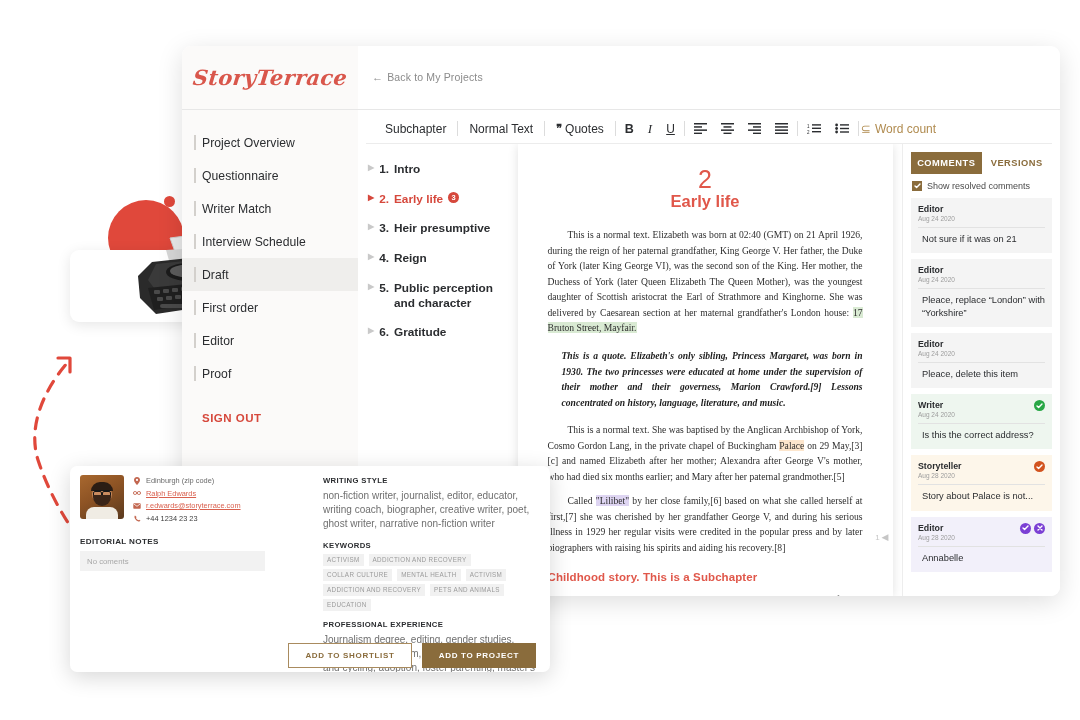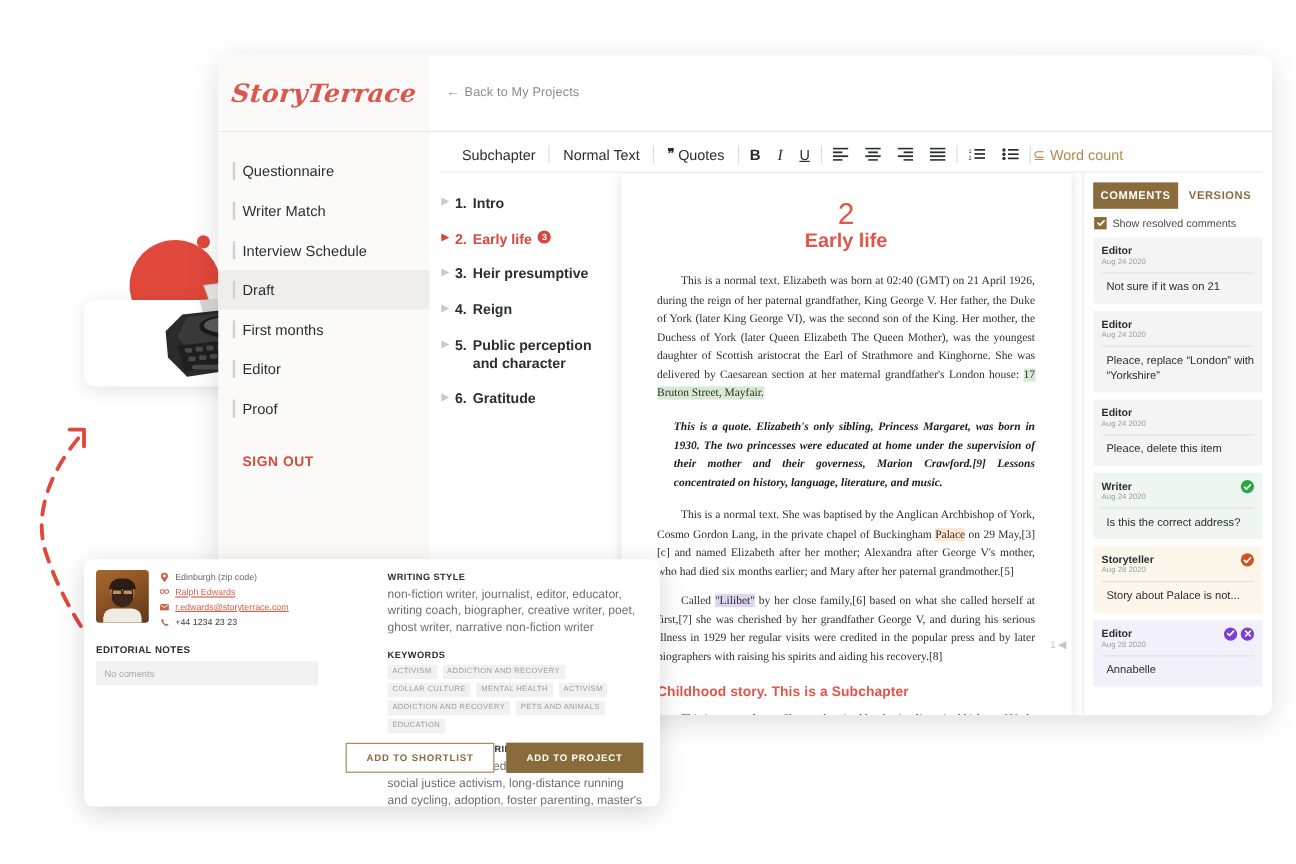--- a/index.html
+++ b/index.html
@@ -246,21 +246,21 @@
     font-size: 7.7px; font-weight: 700; color: #2b2d30;
     letter-spacing: .35px; margin-bottom: 4px;
   }
   .sec-body { font-size: 10px; color: #6f6f6f; line-height: 1.42; margin-bottom: 9px; }
   .tagrow { display: flex; flex-wrap: wrap; gap: 3px 5px; margin-bottom: 9px; }
   .tag {
     background: #f1f1f1; color: #9a9a9a; font-size: 6.3px;
     letter-spacing: .35px; padding: 2.5px 4px; white-space: nowrap;
   }
   .wc-actions {
-    position: absolute; right: 14px; bottom: 28px; display: flex; gap: 10px;
+    position: absolute; right: 14px; bottom: 4px; display: flex; gap: 10px;
   }
   .btn-shortlist {
     height: 25px; padding: 0 16px; border: 1.2px solid #a98b5e; background: #fff;
     color: #8a6c3c; font-size: 8px; font-weight: 700; letter-spacing: .7px;
     display: flex; align-items: center; justify-content: center; cursor: pointer;
   }
   .btn-project {
     height: 25px; padding: 0 16px; border: 1.2px solid #8a6c3c; background: #8a6c3c;
     color: #fff; font-size: 8px; font-weight: 700; letter-spacing: .7px;
     display: flex; align-items: center; justify-content: center; cursor: pointer;
@@ -325,25 +325,26 @@
           </div>
         </div>
         <div class="topbar-actions">
         </div>
       </div>
     </div>
 
     <div class="app-body">
 
       <div class="sidenav">
+        <div class="nav-item">Project Overview</div>
         <div class="nav-item">Questionnaire</div>
         <div class="nav-item">Writer Match</div>
         <div class="nav-item">Interview Schedule</div>
         <div class="nav-item active">Draft</div>
-        <div class="nav-item">First months</div>
+        <div class="nav-item">First order</div>
         <div class="nav-item">Editor</div>
         <div class="nav-item">Proof</div>
         <div class="signout">SIGN OUT</div>
       </div>
 
       <div class="editor-col">
 
         <div class="toolbar">
           <div class="tb-item">Subchapter</div>
           <div class="tb-sep"></div>

